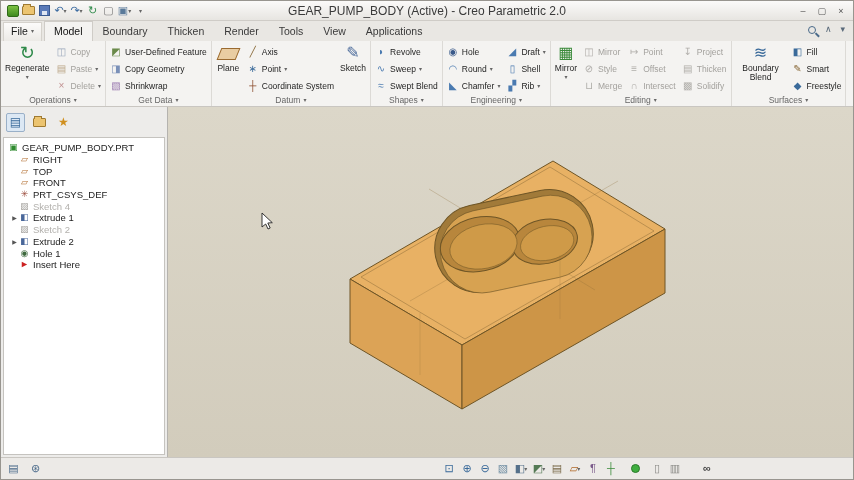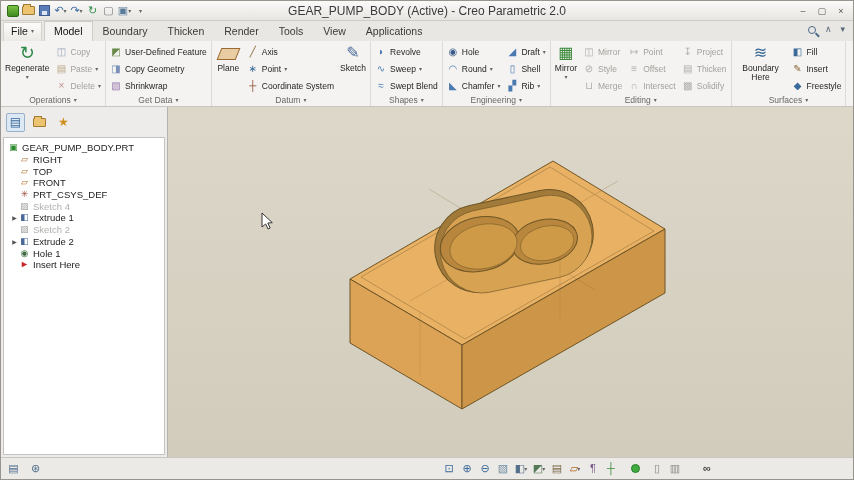--- a/index.html
+++ b/index.html
@@ -347,30 +347,30 @@
       <div class="glabel">
           <span>Editing</span>
           <span class="car">▾</span>
         </div>
     </div>
 
     <div class="rgroup">
       <div class="rcontent">
         <div class="bigbtn">
           <span class="bicon" style="color:#3a6a9a">≋</span>
-          <span>Boundary Here</span>
+          <span>Boundary Blend</span>
         </div>
         <div class="scol">
           <div class="sbtn">
               <span class="si" style="color:#3a6a9a">◧</span>
               <span>Fill</span>
             </div>
           <div class="sbtn">
               <span class="si" style="color:#8a6a3a">✎</span>
-              <span>Insert</span>
+              <span>Smart</span>
             </div>
           <div class="sbtn">
               <span class="si" style="color:#3a6a9a">◆</span>
               <span>Freestyle</span>
             </div>
         </div>
       </div>
       <div class="glabel">
           <span>Surfaces</span>
           <span class="car">▾</span>

